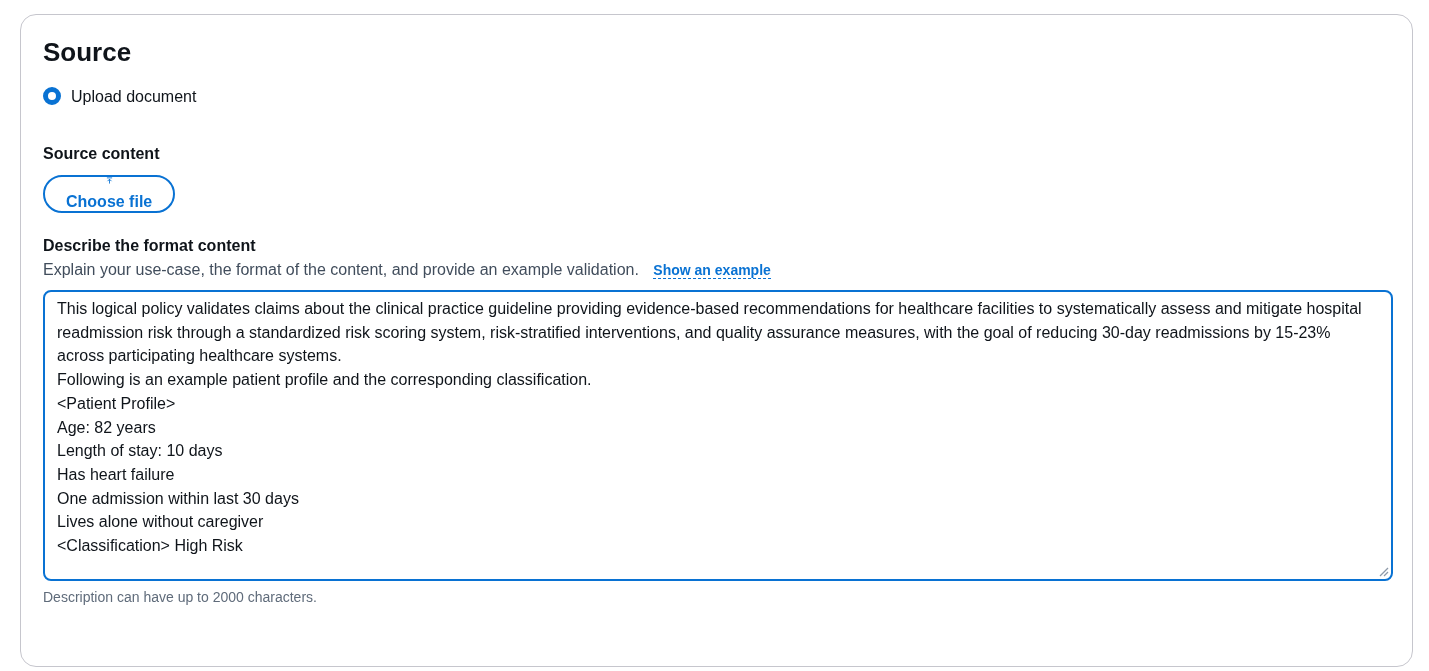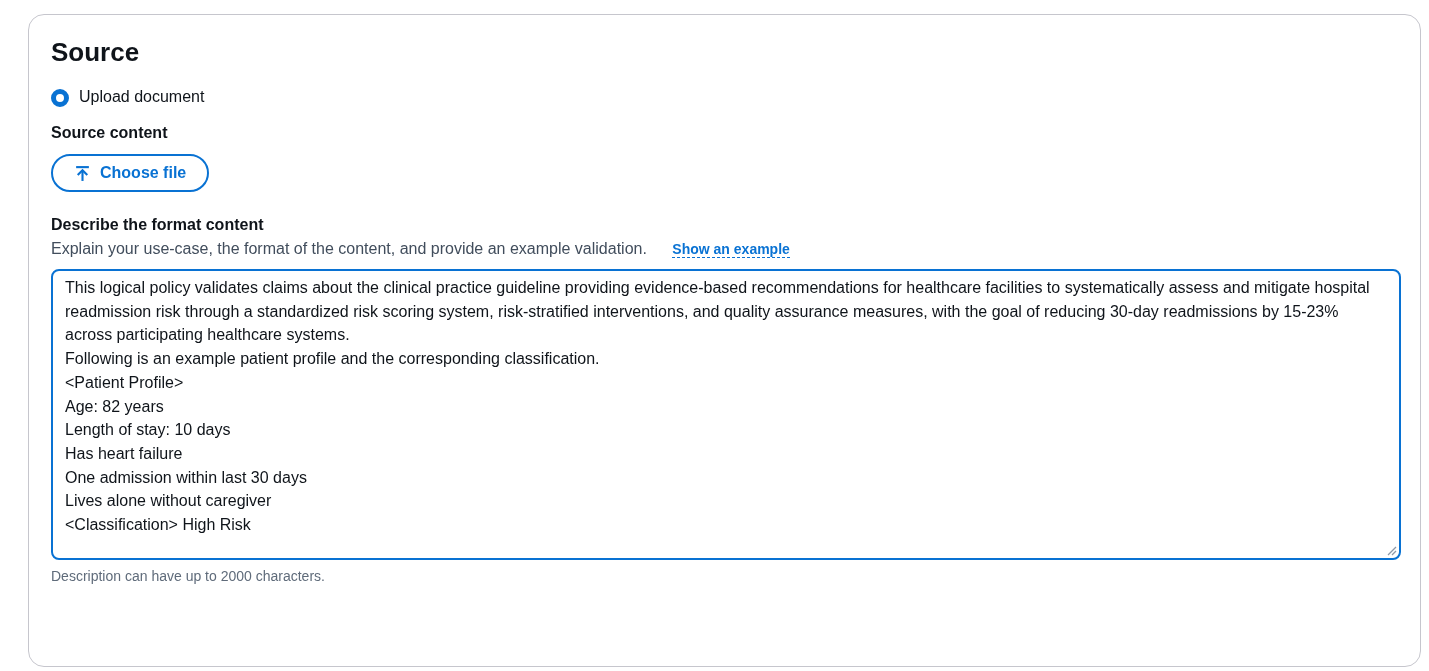--- a/index.html
+++ b/index.html
@@ -8,21 +8,21 @@
     padding: 0;
     width: 1429px;
     height: 671px;
     background: #ffffff;
     overflow: hidden;
     font-family: "Liberation Sans", "DejaVu Sans", sans-serif;
     color: #0f141a;
   }
   .card {
     position: absolute;
-    left: 28px;
+    left: 20px;
     top: 14px;
     width: 1393px;
     height: 653px;
     background: #ffffff;
     border: 1px solid #c6c6cd;
     border-radius: 16px;
     padding: 22px 21px 0 22px;
   }
   .panel-title {
     margin: 0;
@@ -39,65 +39,66 @@
   }
   .field-label {
     font-size: 16px;
     line-height: 20px;
     font-weight: 700;
     color: #0f141a;
   }
   .ingest-field { margin-top: 20px; }
   .radio-row {
     display: flex;
-    align-items: flex-end;
+    align-items: flex-start;
     margin-top: 9px;
     cursor: pointer;
   }
   .radio {
     flex: none;
     width: 18px;
     height: 18px;
     border-radius: 50%;
     background: #ffffff;
     border: 2px solid #7d8998;
   }
   .radio.checked { border: 5.5px solid #0972d3; }
   .radio-label {
     margin-left: 10px;
     font-size: 16px;
     line-height: 20px;
     color: #0f141a;
   }
-  .source-field { margin-top: 16px; }
+  .source-field { margin-top: 37px; }
   .btn-choose {
     margin-top: 11px;
     display: inline-flex;
     align-items: center;
     gap: 9px;
     height: 38px;
     padding: 0 21px;
     background: #ffffff;
     border: 2px solid #0972d3;
     border-radius: 20px;
     color: #0972d3;
     font-family: inherit;
     font-size: 16px;
     font-weight: 700;
     cursor: pointer;
+    flex-direction: column;
   }
   .describe-field { margin-top: 23px; }
   .hint-row {
     margin-top: 3px;
     font-size: 16px;
     line-height: 21px;
     color: #414d5c;
   }
   .example-link {
-    margin-left: 21px;
+    margin-left: 10px;
     font-size: 14px;
     font-weight: 700;
     color: #0972d3;
     text-decoration: none;
     border-bottom: 1px dashed #0972d3;
     cursor: pointer;
   }
   .textarea-wrap {
     position: relative;
     margin-top: 9px;

